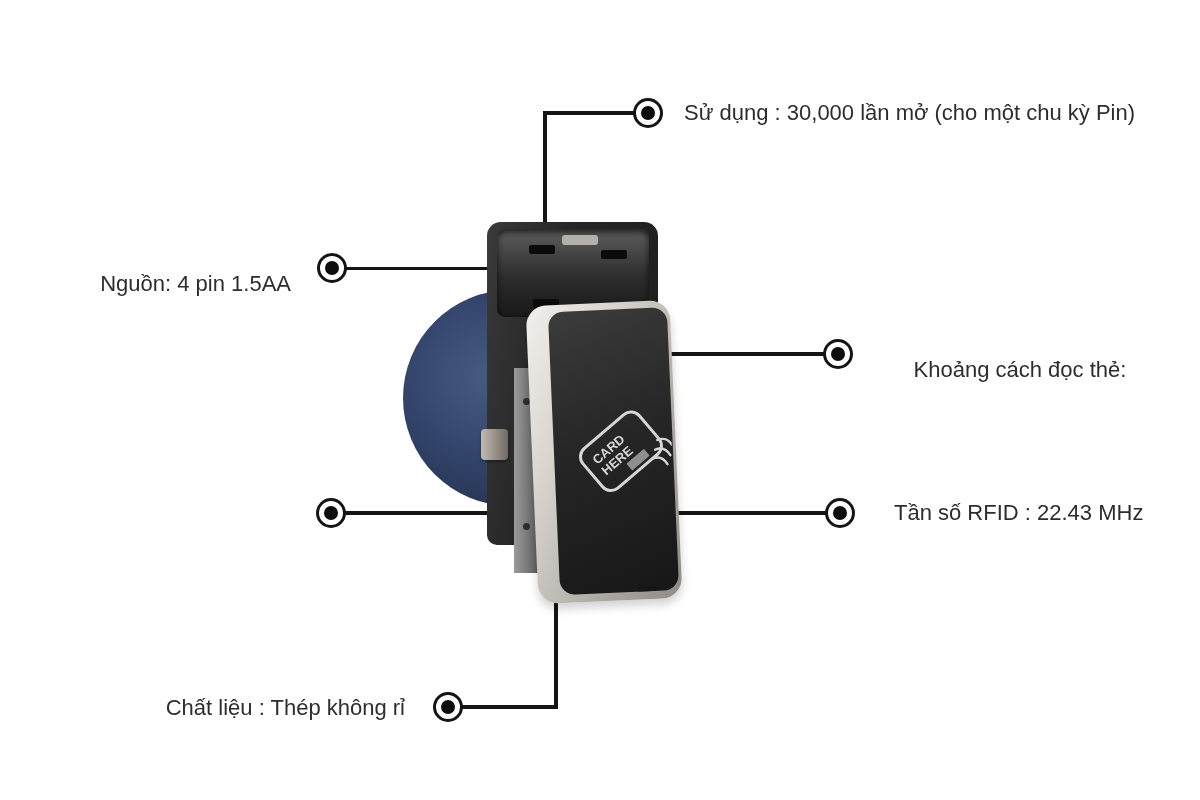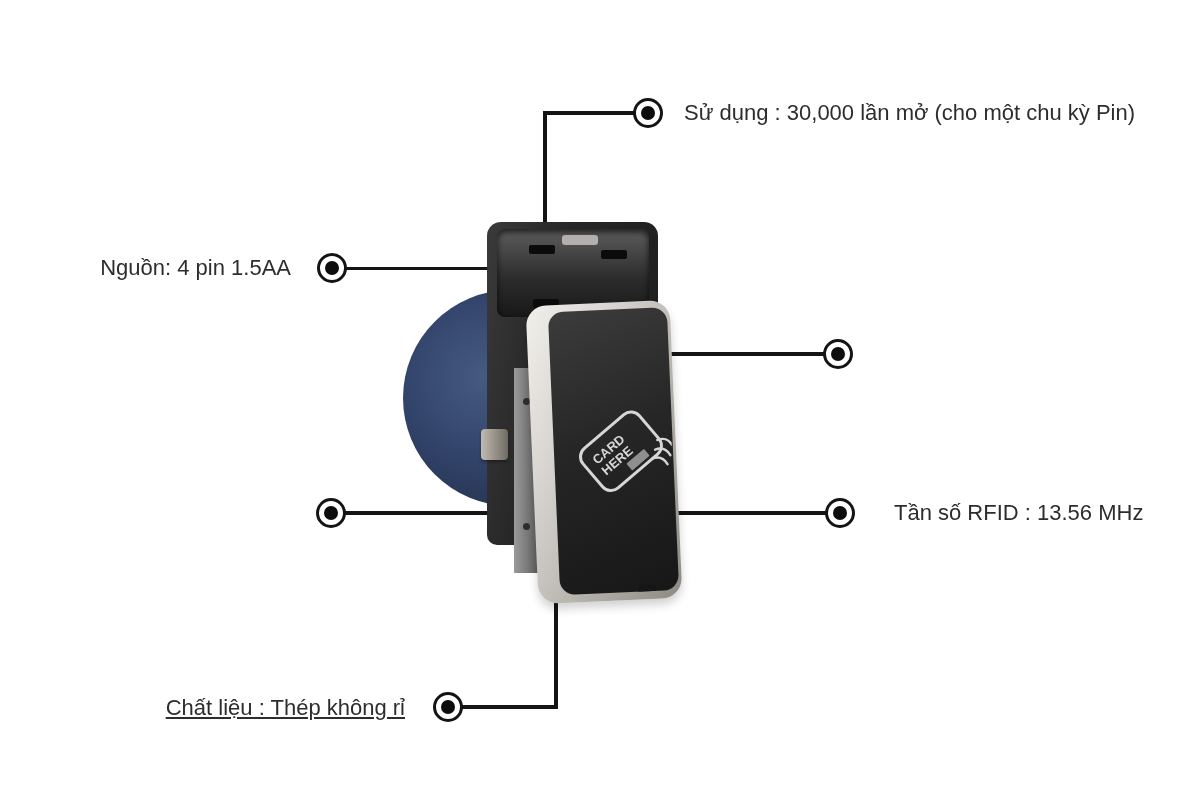--- a/index.html
+++ b/index.html
@@ -134,30 +134,30 @@
 
   <div class="marker" style="left:633px;top:98px;"></div>
   <div class="marker" style="left:317px;top:253px;"></div>
   <div class="marker" style="left:823px;top:339px;"></div>
   <div class="marker" style="left:316px;top:498px;"></div>
   <div class="marker" style="left:825px;top:498px;"></div>
   <div class="marker" style="left:433px;top:692px;"></div>
 
   <div class="label" style="left:684px;top:113px;">Sử dụng : 30,000 lần mở (cho một chu kỳ Pin)</div>
 
-  <div class="label" style="right:909px;top:268px;">Nguồn: 4 pin 1.5AA</div>
+  <div class="label" style="right:909px;top:284px;">Nguồn: 4 pin 1.5AA</div>
 
   <div class="label center" style="left:860px;top:370px;width:320px;">
-    <br>
+    <span>Khoảng cách đọc thẻ:</span><br>
   </div>
 
 
-  <div class="label" style="left:894px;top:513px;">Tần số RFID : 13.56 MHz</div>
+  <div class="label" style="left:894px;top:513px;">Tần số RFID : 22.43 MHz</div>
 
-  <div class="label" style="right:795px;top:708px;text-decoration:underline;">Chất liệu : Thép không rỉ</div>
+  <div class="label" style="right:795px;top:708px;">Chất liệu : Thép không rỉ</div>
 
   <div class="knob"></div>
 
   <div class="back-body">
     <div class="battery-opening">
       <div class="battery-slot"></div>
       <div class="battery-clip clip-1"></div>
       <div class="battery-clip clip-2"></div>
       <div class="battery-clip clip-3"></div>
       <div class="battery-clip clip-4"></div>

